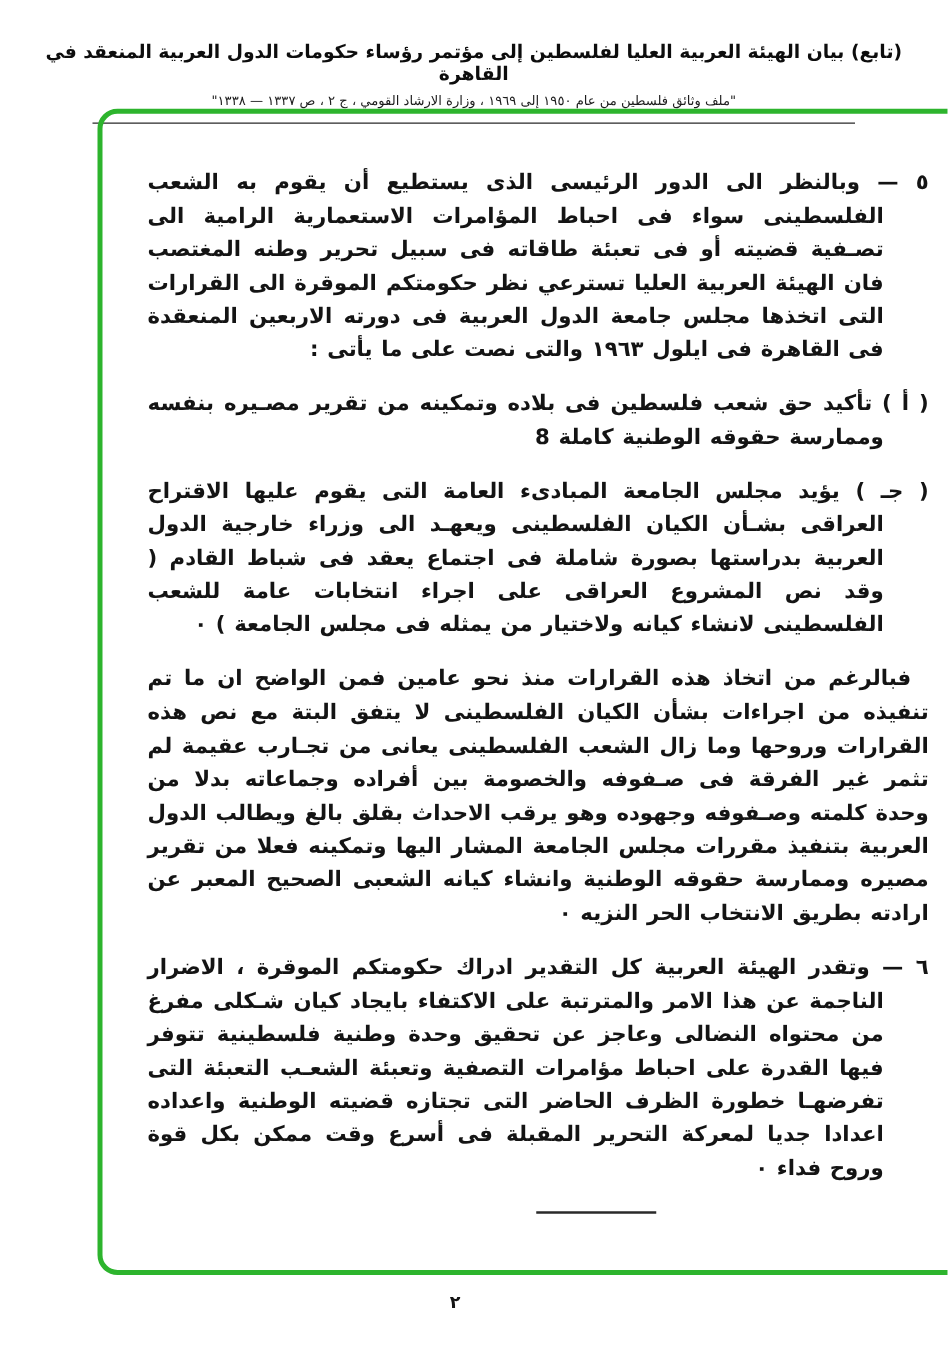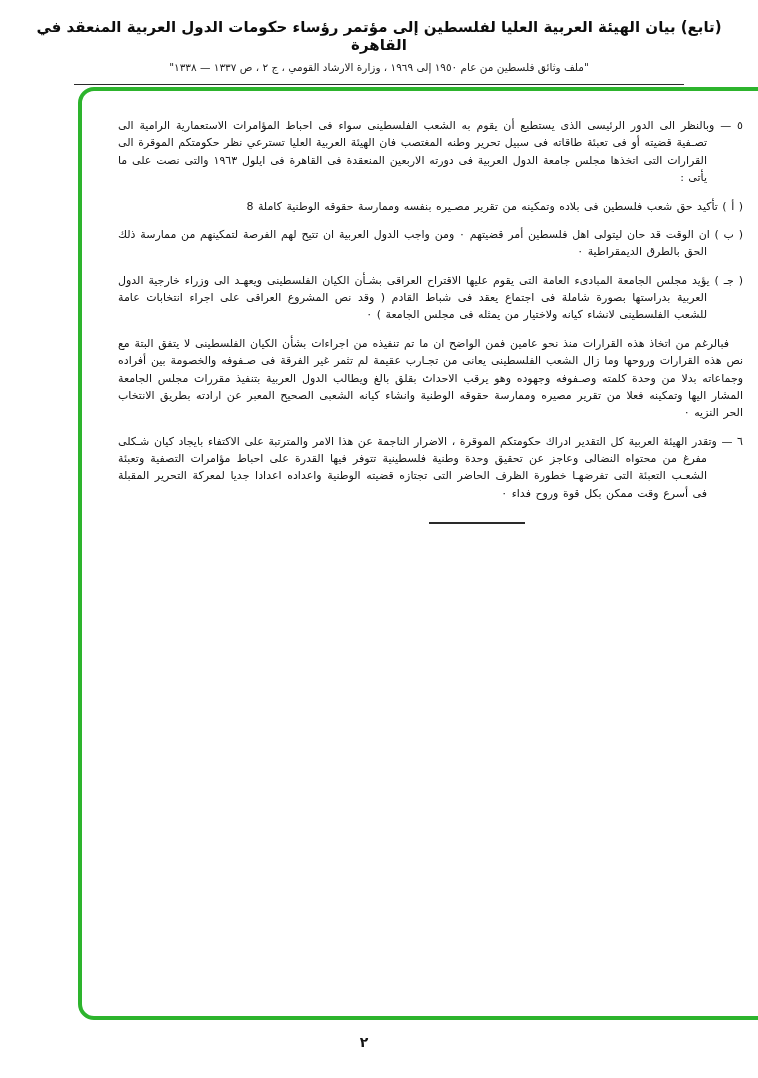--- a/index.html
+++ b/index.html
@@ -7,21 +7,21 @@
     width: 758px;
     height: 1078px;
     background: #ffffff;
     font-family: "DejaVu Sans", sans-serif;
     position: relative;
     color: #141414;
   }
   .header {
     direction: rtl;
     text-align: center;
-    padding-top: 18px;
+    padding-top: 32px;
   }
   .doc-title {
     font-size: 15px;
     font-weight: bold;
     letter-spacing: 0.2px;
     color: #0d0d0d;
     padding: 0 24px;
   }
   .doc-source {
     font-size: 10.5px;
@@ -40,25 +40,26 @@
     top: 87px;
     width: 625px;
     height: 899px;
     border: 4px solid #2db42d;
     border-radius: 16px;
     padding: 26px 36px 0 36px;
     direction: rtl;
     overflow: hidden;
   }
   .para {
-    font-size: 11px;
+    font-size: 17px;
     line-height: 1.58;
     text-align: justify;
-    margin: 0 0 11px 0;
+    margin: 16px 0 11px 0;
     word-spacing: 1px;
+    font-weight: bold;
   }
   .hang {
     padding-right: 36px;
     text-indent: -36px;
   }
   .first-indent {
     text-indent: 14px;
   }
   .end-dash {
     width: 96px;
@@ -82,20 +83,19 @@
 
 <header class="header">
   <div class="doc-title">(تابع) بيان الهيئة العربية العليا لفلسطين إلى مؤتمر رؤساء حكومات الدول العربية المنعقد في القاهرة</div>
   <div class="doc-source">"ملف وثائق فلسطين من عام ١٩٥٠ إلى ١٩٦٩ ، وزارة الارشاد القومي ، ج ٢ ، ص ١٣٣٧ — ١٣٣٨"</div>
   <div class="header-rule"></div>
 </header>
 
 <section class="content-frame">
   <p class="para hang">٥ — وبالنظر الى الدور الرئيسى الذى يستطيع أن يقوم به الشعب الفلسطينى سواء فى احباط المؤامرات الاستعمارية الرامية الى تصـفية قضيته أو فى تعبئة طاقاته فى سبيل تحرير وطنه المغتصب فان الهيئة العربية العليا تسترعي نظر حكومتكم الموقرة الى القرارات التى اتخذها مجلس جامعة الدول العربية فى دورته الاربعين المنعقدة فى القاهرة فى ايلول ١٩٦٣ والتى نصت على ما يأتى :</p>
   <p class="para hang">( أ ) تأكيد حق شعب فلسطين فى بلاده وتمكينه من تقرير مصـيره بنفسه وممارسة حقوقه الوطنية كاملة 8</p>
-  <p class="para hang">( ب ) ان الوقت قد حان ليتولى اهل فلسطين أمر قضيتهم ٠ ومن واجب الدول العربية ان تتيح لهم الفرصة لتمكينهم من ممارسة ذلك الحق بالطرق الديمقراطية ٠</p>
   <p class="para hang">( جـ ) يؤيد مجلس الجامعة المبادىء العامة التى يقوم عليها الاقتراح العراقى بشـأن الكيان الفلسطينى ويعهـد الى وزراء خارجية الدول العربية بدراستها بصورة شاملة فى اجتماع يعقد فى شباط القادم ( وقد نص المشروع العراقى على اجراء انتخابات عامة للشعب الفلسطينى لانشاء كيانه ولاختيار من يمثله فى مجلس الجامعة ) ٠</p>
   <p class="para first-indent">فبالرغم من اتخاذ هذه القرارات منذ نحو عامين فمن الواضح ان ما تم تنفيذه من اجراءات بشأن الكيان الفلسطينى لا يتفق البتة مع نص هذه القرارات وروحها وما زال الشعب الفلسطينى يعانى من تجـارب عقيمة لم تثمر غير الفرقة فى صـفوفه والخصومة بين أفراده وجماعاته بدلا من وحدة كلمته وصـفوفه وجهوده وهو يرقب الاحداث بقلق بالغ ويطالب الدول العربية بتنفيذ مقررات مجلس الجامعة المشار اليها وتمكينه فعلا من تقرير مصيره وممارسة حقوقه الوطنية وانشاء كيانه الشعبى الصحيح المعبر عن ارادته بطريق الانتخاب الحر النزيه ٠</p>
   <p class="para hang">٦ — وتقدر الهيئة العربية كل التقدير ادراك حكومتكم الموقرة ، الاضرار الناجمة عن هذا الامر والمترتبة على الاكتفاء بايجاد كيان شـكلى مفرغ من محتواه النضالى وعاجز عن تحقيق وحدة وطنية فلسطينية تتوفر فيها القدرة على احباط مؤامرات التصفية وتعبئة الشعـب التعبئة التى تفرضهـا خطورة الظرف الحاضر التى تجتازه قضيته الوطنية واعداده اعدادا جديا لمعركة التحرير المقبلة فى أسرع وقت ممكن بكل قوة وروح فداء ٠</p>
   <div class="end-dash"></div>
 </section>
 
 <div class="page-number">٢</div>
 
 </body></html>

